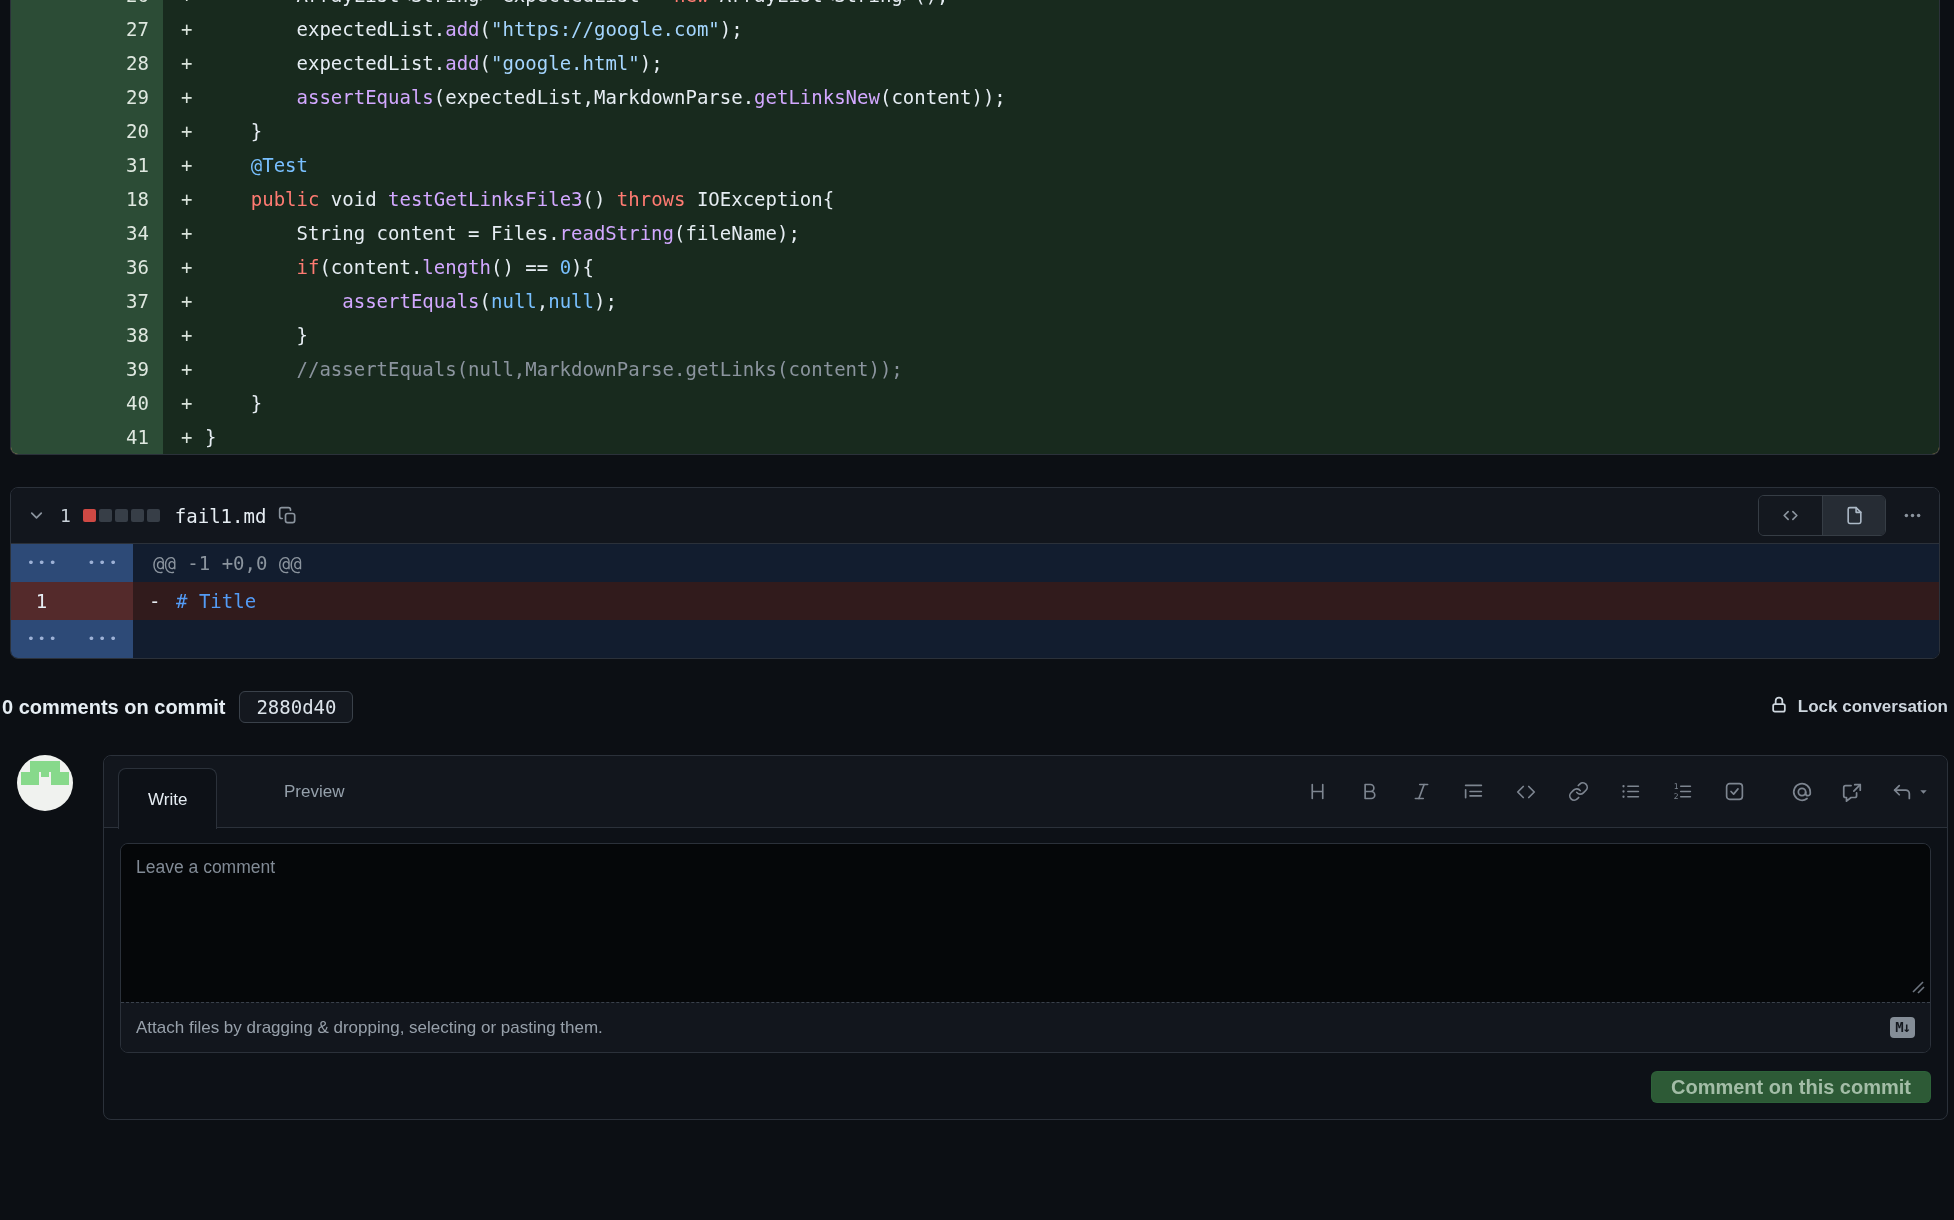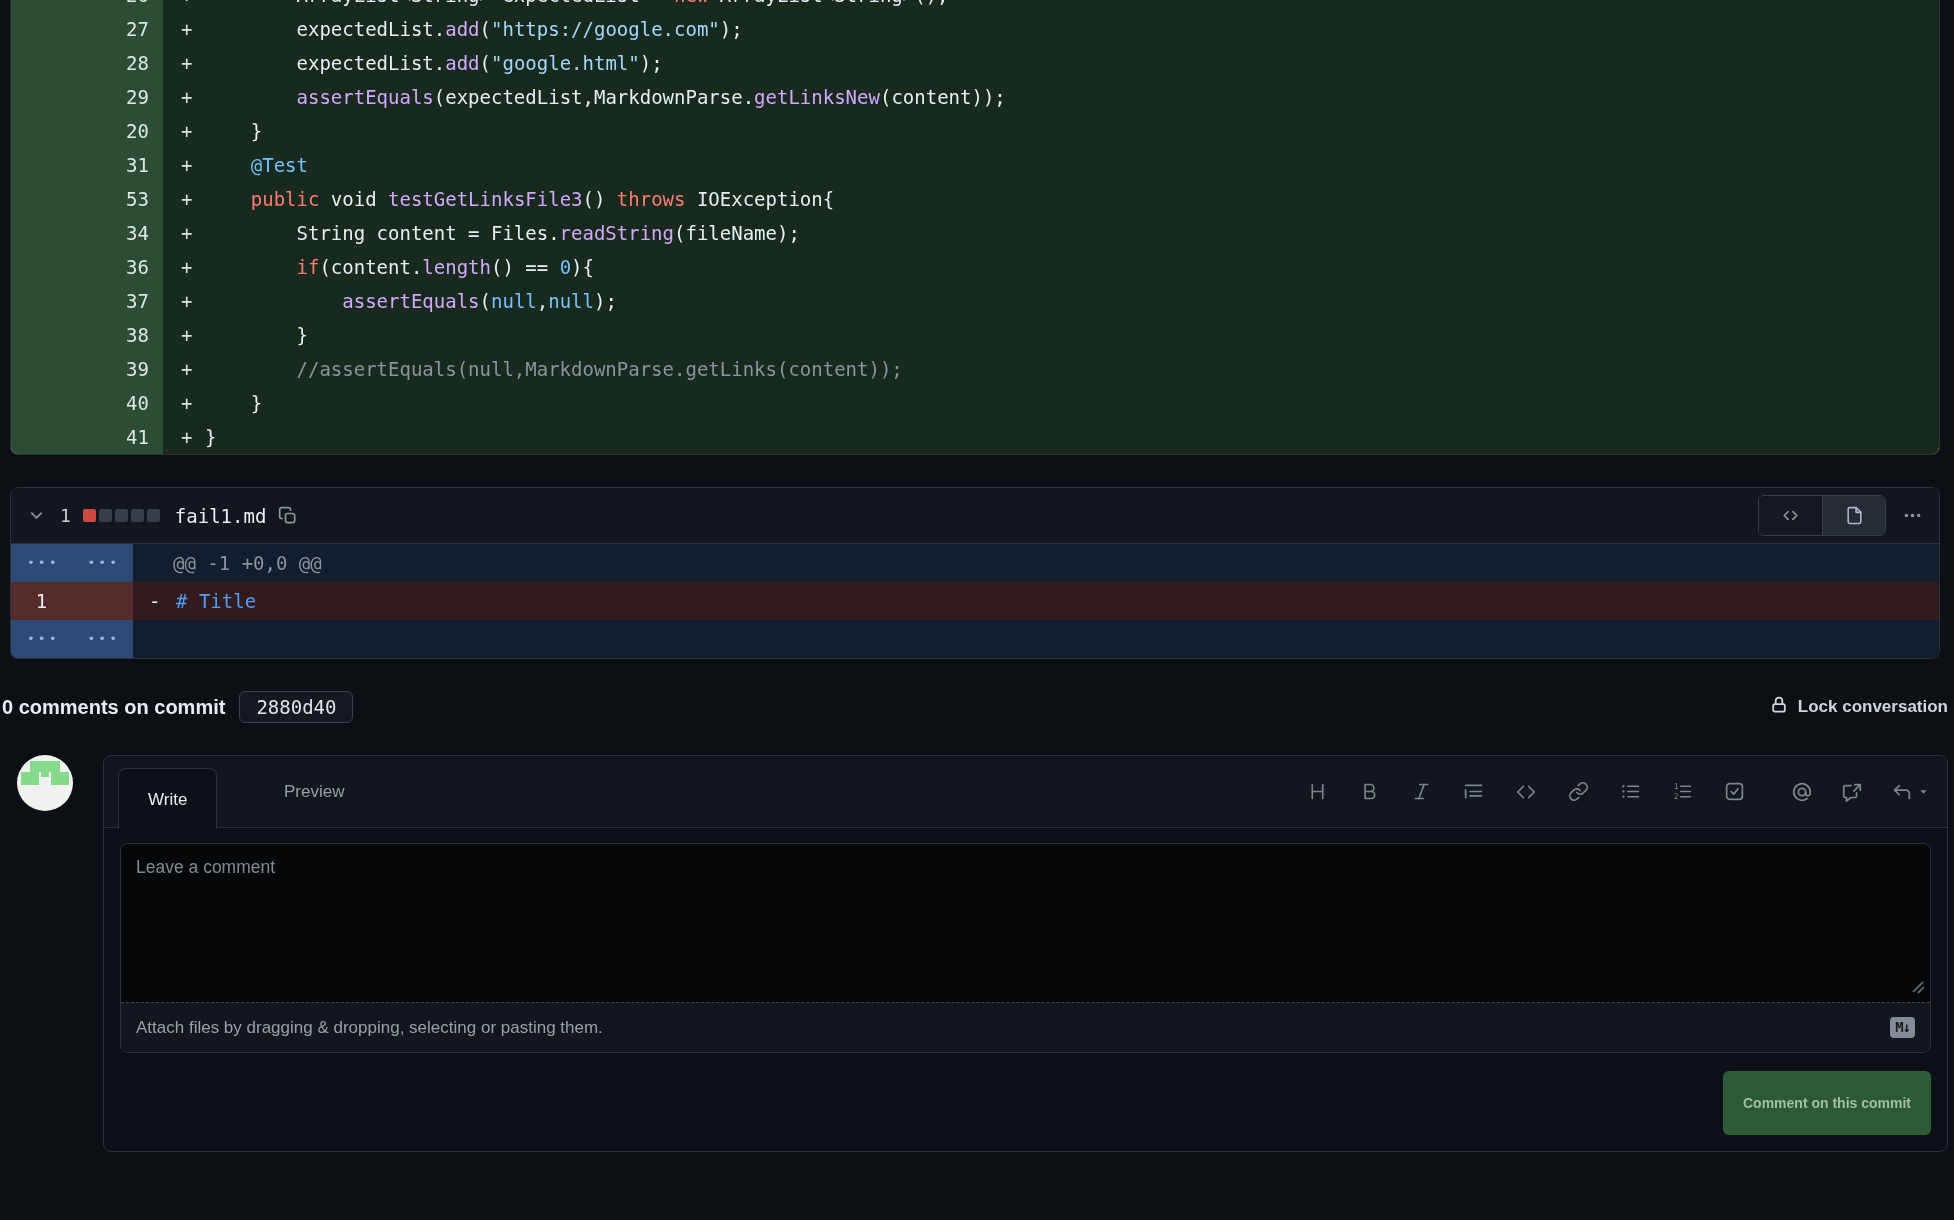--- a/index.html
+++ b/index.html
@@ -48,21 +48,21 @@
   .seg .s1{ background:#14181f; color:#8b949e; }
   .seg .s2{ background:#262c34; color:#adbac7; border-left:1px solid #363d45; }
   .kebab{ margin-left:16px; color:#8b949e; display:flex; }
 
   .hrow{ display:flex; height:38px; font-family:"DejaVu Sans Mono",monospace; font-size:19px; line-height:38px; }
   .hgut{ width:122px; flex:none; display:flex; align-items:center; }
   .hrow.hunk .hgut, .hrow.expand .hgut{ background:#2d4a77; color:#9db1d6; padding-left:16px; gap:28px; }
   .dots{ font-size:13px; letter-spacing:3px; cursor:pointer; }
   .hrow.hunk .hcc{ background:#121d2f; color:#8b949e; }
   .hrow.expand .hcc{ background:#121d2f; }
-  .hcc{ flex:1; white-space:pre; padding-left:40px; }
+  .hcc{ flex:1; white-space:pre; padding-left:20px; }
   .hrow.del .hgut{ background:#542a2b; color:#e6edf3; }
   .hrow.del .hgut .oc1{ width:61px; text-align:center; }
   .hrow.del .hcc{ background:#311b1c; padding-left:16px; color:#e6edf3; }
   .dmark{ display:inline-block; width:27px; }
 
   
   .cheading{ margin:28px 6px 0 2px; height:40px; display:flex; align-items:center; }
   .cheading h3{ font-size:20px; font-weight:700; color:#e6edf3; }
   .sha-chip{
     margin-left:14px; font-family:"DejaVu Sans Mono",monospace; font-size:19px; color:#dce3ea;
@@ -99,22 +99,22 @@
   .efoot{
     height:50px; background:#12161d; border-top:1px dashed #3a414b;
     display:flex; align-items:center; padding:12px 15px; color:#97a0aa; font-size:17px; cursor:pointer;
   }
   .mdbadge{
     margin-left:auto; background:#848d97; color:#14181f; font-weight:700; font-size:14px;
     padding:2px 5px 3px; border-radius:4px; font-family:"DejaVu Sans Mono",monospace; letter-spacing:-1px;
   }
   .btnrow{ display:flex; justify-content:flex-end; margin-top:18px; }
   .submit{
-    height:64px; padding:0 19px; display:flex; align-items:center;
-    background:#2d5a36; color:#a3bda7; font-weight:600; font-size:14px;
+    height:32px; padding:0 19px; display:flex; align-items:center;
+    background:#2d5a36; color:#a3bda7; font-weight:600; font-size:20px;
     border:1px solid rgba(46,106,60,0.5); border-radius:6px; cursor:pointer;
   }
 </style>
 </head>
 <body>
 
 <div class="diff-top" id="diffTop">
     <div class="crow-clip">
       <div class="crow">
         <div class="gut">
@@ -155,21 +155,21 @@
     <div class="crow">
       <div class="gut">
         <div class="oc"></div>
         <div class="nc">31</div>
       </div>
       <div class="cc"><span class="sign">+</span><span style="color: rgb(230, 237, 243);">    </span><span style="color: rgb(121, 192, 255);">@Test</span></div>
     </div>
     <div class="crow">
       <div class="gut">
         <div class="oc"></div>
-        <div class="nc">53</div>
+        <div class="nc">18</div>
       </div>
       <div class="cc"><span class="sign">+</span><span style="color: rgb(230, 237, 243);">    </span><span style="color: rgb(255, 123, 114);">public</span><span style="color: rgb(230, 237, 243);"> void </span><span style="color: rgb(210, 168, 255);">testGetLinksFile3</span><span style="color: rgb(230, 237, 243);">() </span><span style="color: rgb(255, 123, 114);">throws</span><span style="color: rgb(230, 237, 243);"> IOException{</span></div>
     </div>
     <div class="crow">
       <div class="gut">
         <div class="oc"></div>
         <div class="nc">34</div>
       </div>
       <div class="cc"><span class="sign">+</span><span style="color: rgb(230, 237, 243);">        String content = Files.</span><span style="color: rgb(210, 168, 255);">readString</span><span style="color: rgb(230, 237, 243);">(fileName);</span></div>
     </div>

